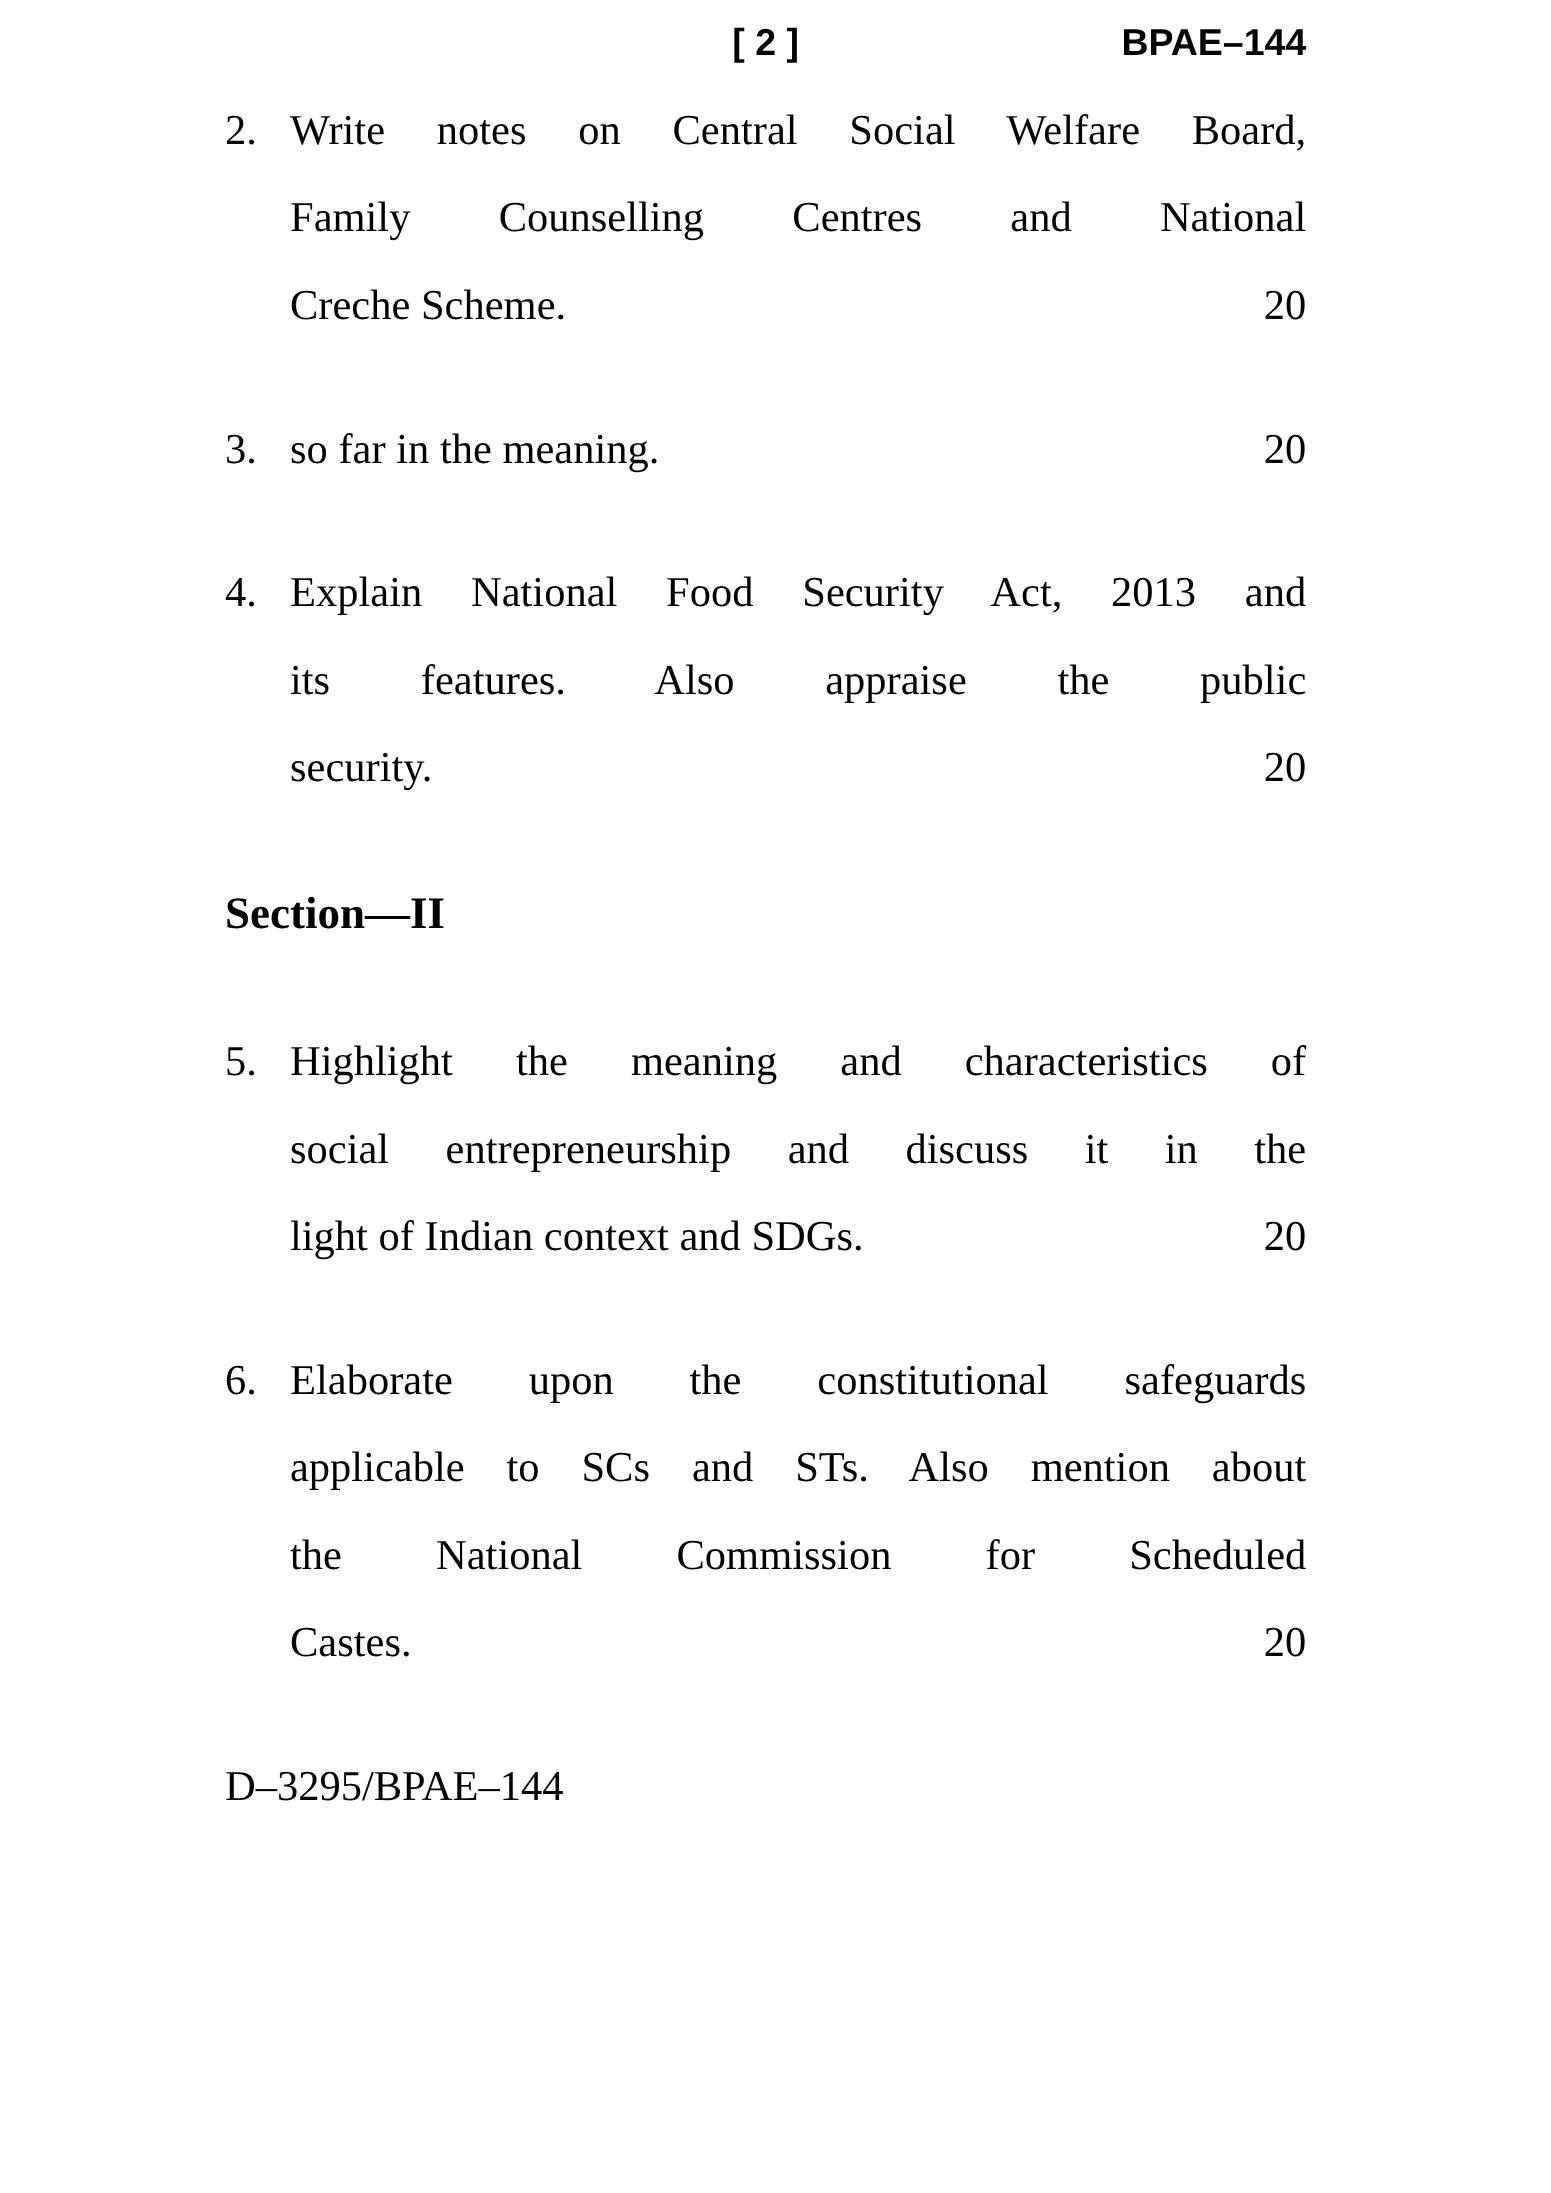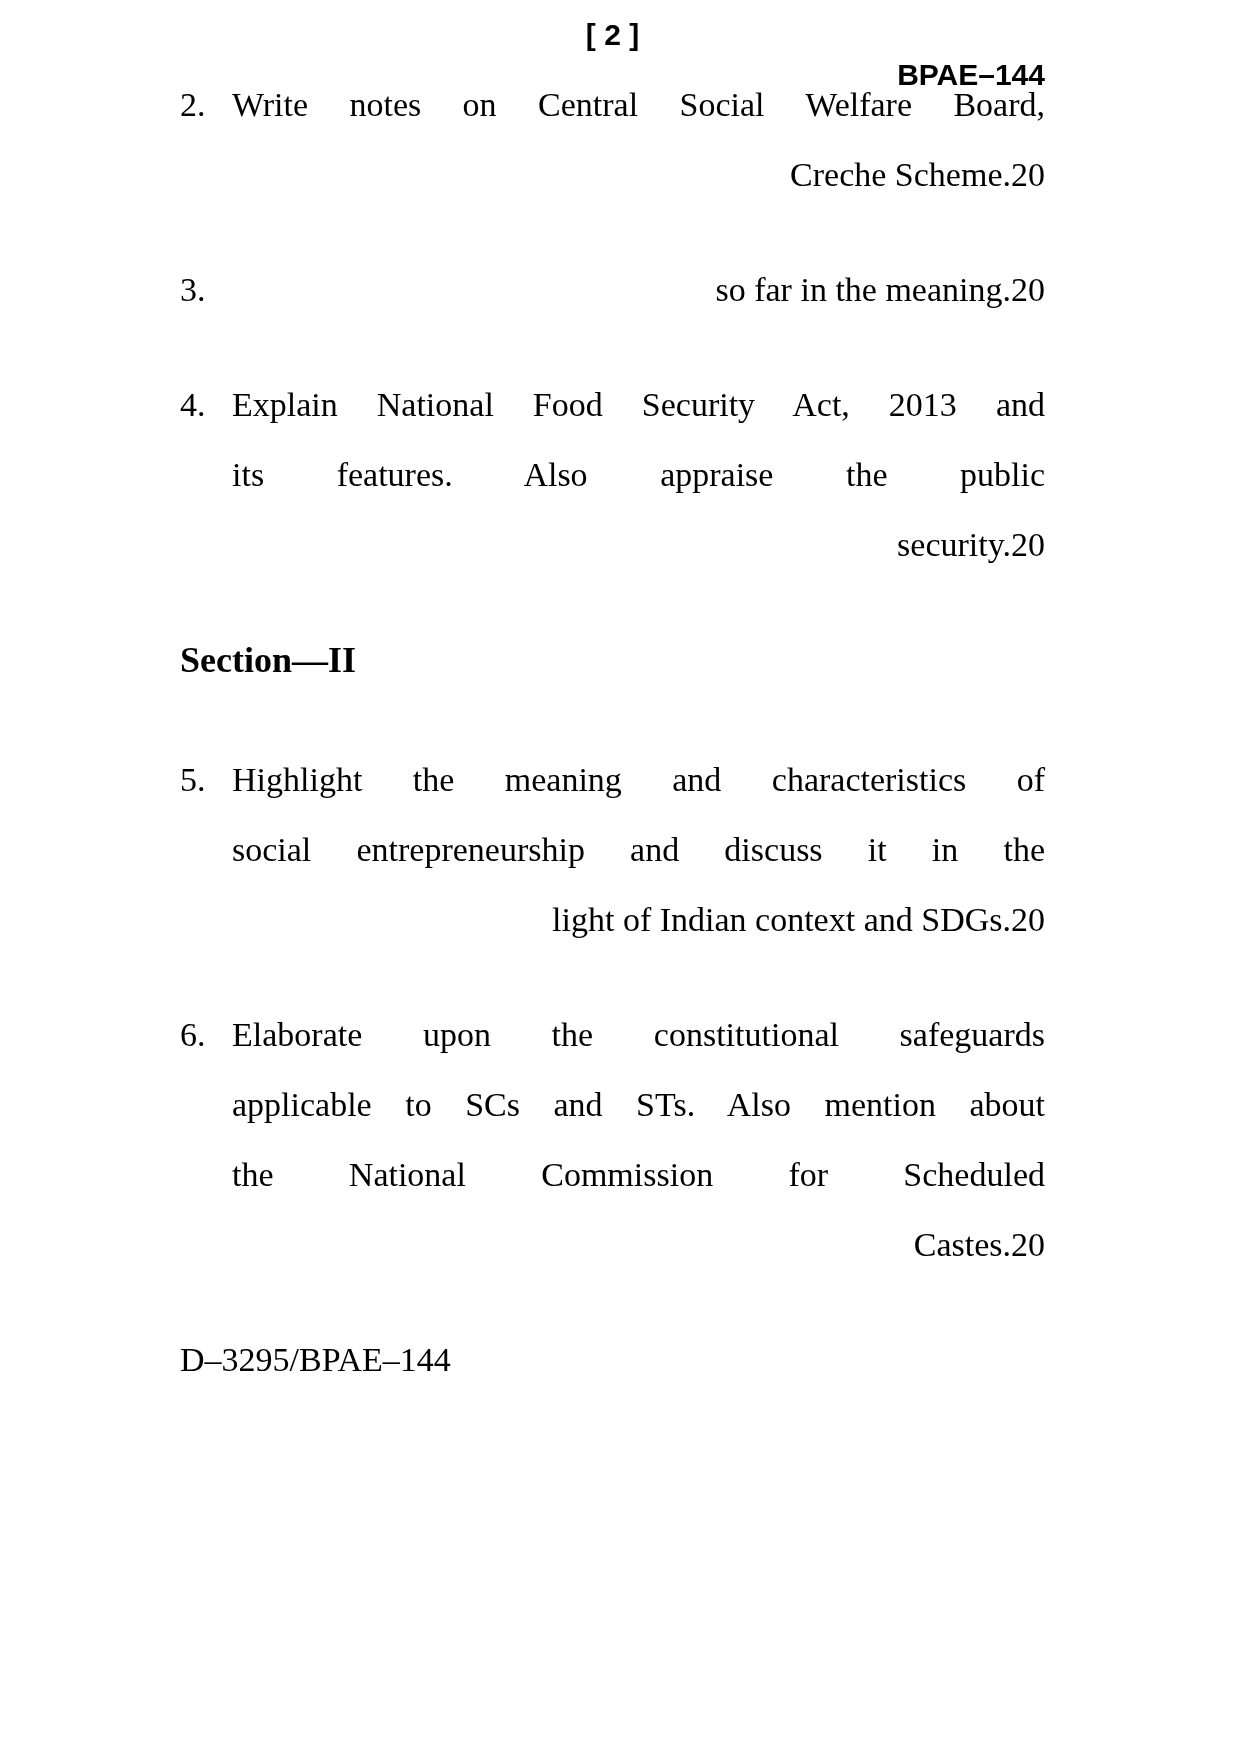--- a/index.html
+++ b/index.html
@@ -31,42 +31,41 @@
   .page-num {
     position: absolute;
     left: 50%;
     transform: translateX(-50%);
     top: 0;
   }
   .course-code {
     position: absolute;
     right: 0;
     top: 0;
-    margin-top: 40px;
   }
   .q {
     position: relative;
     padding-left: 52px;
     margin-bottom: 45px;
   }
   .qnum {
     position: absolute;
     left: 0;
     top: 0;
     line-height: 70px;
   }
   .qline {
     line-height: 70px;
     text-align: justify;
     text-align-last: justify;
   }
   .qlast {
     line-height: 70px;
     display: flex;
-    justify-content: flex-end;
+    justify-content: space-between;
   }
   .section-heading {
     line-height: 70px;
     text-align: left;
     font-weight: bold;
     font-size: 36px;
     margin-bottom: 50px;
   }
   .footer {
     line-height: 70px;
@@ -80,20 +79,21 @@
   <div class="content">
 
     <div class="header">
       <span class="page-num">[ 2 ]</span>
       <span class="course-code">BPAE–144</span>
     </div>
 
     <div class="q">
       <span class="qnum">2.</span>
       <div class="qline">Write notes on Central Social Welfare Board,</div>
+      <div class="qline">Family Counselling Centres and National</div>
       <div class="qlast">
         <span>Creche Scheme.</span>
         <span class="marks">20</span>
       </div>
     </div>
 
     <div class="q">
       <span class="qnum">3.</span>
       <div class="qlast">
         <span>so far in the meaning.</span>

